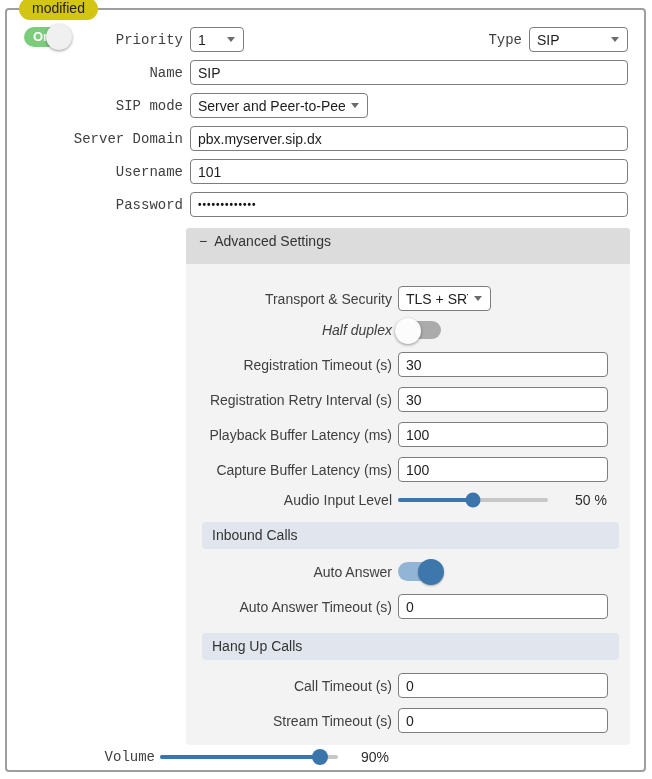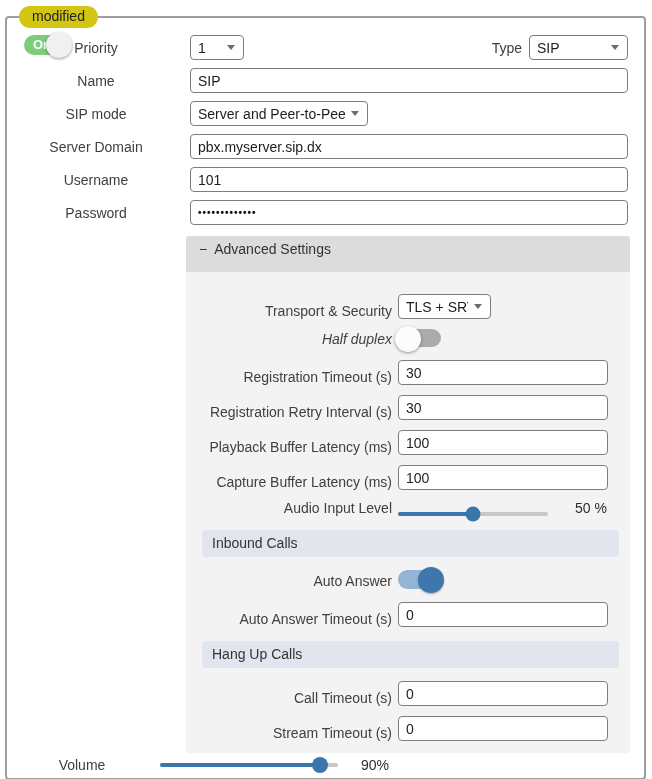--- a/index.html
+++ b/index.html
@@ -3,32 +3,32 @@
 <meta charset="utf-8">
 <style>
   html,body{margin:0;padding:0;background:#ffffff;}
   body{
     width:652px;height:779px;position:relative;overflow:hidden;
     font-family:"Liberation Sans","DejaVu Sans",sans-serif;
     color:#3f3f3f;font-size:14px;
     -webkit-font-smoothing:antialiased;
   }
   .box{
-    position:absolute;left:5px;top:16px;width:637px;height:760px;
+    position:absolute;left:5px;top:8px;width:637px;height:760px;
     background:#fff;border:2px solid #9e9e9e;border-radius:4px;
     box-sizing:content-box;
   }
   .badge{
     position:absolute;left:12px;top:-12px;
     background:#d2c513;color:#222;
     padding:2px 13px 3px;border-radius:12px;font-size:14px;line-height:17px;
   }
   
   .row{display:flex;align-items:center;margin:0 16px 8px 2px;position:relative;}
-  .lbl{flex:0 0 174px;text-align:center;padding-right:7px;white-space:nowrap;color:#404040;}
+  .lbl{flex:0 0 174px;text-align:right;padding-right:7px;white-space:nowrap;color:#404040;font-family:Liberation Mono, monospace;}
   .grow{flex:1;}
   
   input.txt{
     height:25px;border:1px solid #7d7d7d;border-radius:4px;background:#fff;
     padding:0 7px;font-size:14px;color:#1d1d1d;box-sizing:border-box;
     font-family:inherit;outline:none;width:100%;
   }
   input.pwd{font-size:10px;font-weight:700;letter-spacing:1px;color:#111;}
   .dd{
     display:flex;align-items:center;height:25px;box-sizing:border-box;
@@ -68,21 +68,21 @@
   
   .panel{
     margin:11px 14px 0 179px;background:#f3f3f3;border-radius:0 0 4px 4px;
     padding-bottom:12px;
   }
   .phead{
     background:#dcdcdc;border-radius:4px 4px 0 0;height:36px;line-height:27px;
     padding-left:13px;color:#333;margin-bottom:22px;cursor:default;
   }
   .phead .minus{margin-right:7px;}
-  .prow{display:flex;align-items:flex-end;margin:0 20px 10px 0;}
+  .prow{display:flex;align-items:center;margin:0 20px 10px 0;}
   .plbl{flex:0 0 206px;text-align:right;padding-right:6px;white-space:nowrap;color:#404040;}
   .shead{
     background:#e1e6ee;border-radius:4px;height:27px;line-height:27px;
     margin:14px 11px 13px 16px;padding-left:10px;color:#333;
   }
   .w210{width:210px;}
   .w93{width:93px;}
   .w54{width:54px;}
   .w99{width:99px;}
   .w178{width:178px;}

